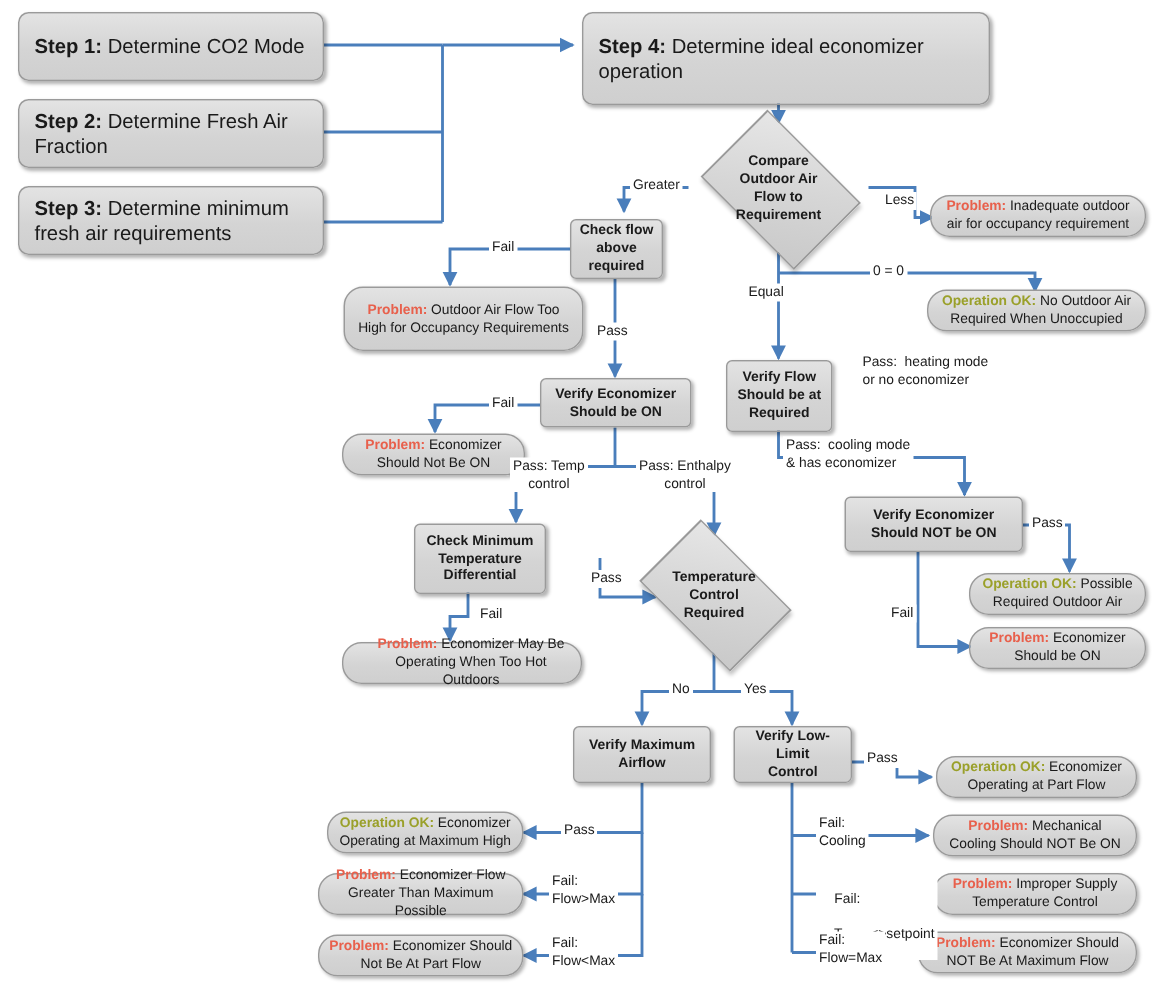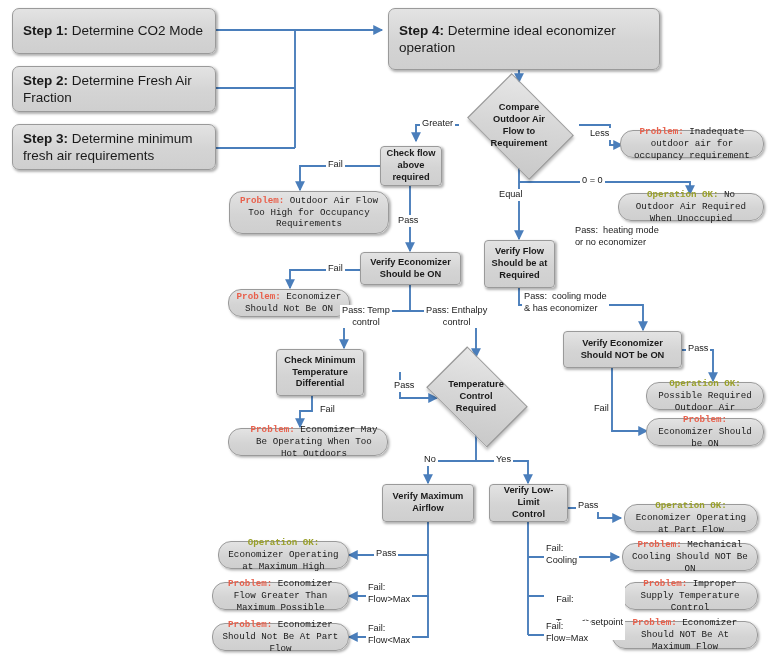--- a/index.html
+++ b/index.html
@@ -58,21 +58,20 @@
     line-height: 1.28;
     padding: 2px 3px;
   }
 
   .term {
     border-radius: 13px;
     font-size: 9.2px;
     line-height: 1.3;
     padding: 2px 6px;
     font-weight: normal;
-    font-family: Liberation Mono, monospace;
   }
   .term .tag-problem { color: #e8604c; font-weight: bold; }
   .term .tag-ok { color: #9aa02a; font-weight: bold; }
 
   
   .decision {
     position: absolute;
     box-sizing: border-box;
   }
   .decision .dia {
@@ -303,35 +302,35 @@
   <div class="elabel" style="left:396px; top:215px;">Pass</div>
 
   <div class="elabel" style="left:326px; top:263px;">Fail</div>
 
   <div class="elabel" style="left:340px; top:305px; text-align:center;">Pass: Temp
 control</div>
 
   <div class="elabel" style="left:424px; top:305px; text-align:center;">Pass: Enthalpy
 control</div>
 
-  <div class="elabel noBg" style="left:573px; top:225px;">Pass:  heating mode
+  <div class="elabel noBg" style="left:573px; top:236px;">Pass:  heating mode
 or no economizer</div>
 
   <div class="elabel" style="left:522px; top:291px;">Pass:  cooling mode
 &amp; has economizer</div>
 
   <div class="elabel" style="left:686px; top:343px;">Pass</div>
 
   <div class="elabel" style="left:592px; top:403px;">Fail</div>
 
   <div class="elabel" style="left:392px; top:380px;">Pass</div>
 
   <div class="elabel" style="left:318px; top:404px;">Fail</div>
 
-  <div class="elabel" style="left:422px; top:454px;">No</div>
+  <div class="elabel" style="left:446px; top:454px;">No</div>
 
   <div class="elabel" style="left:494px; top:454px;">Yes</div>
 
   <div class="elabel" style="left:374px; top:548px;">Pass</div>
 
   <div class="elabel" style="left:366px; top:582px;">Fail:
 Flow&gt;Max</div>
 
   <div class="elabel" style="left:366px; top:623px;">Fail:
 Flow&lt;Max</div>

